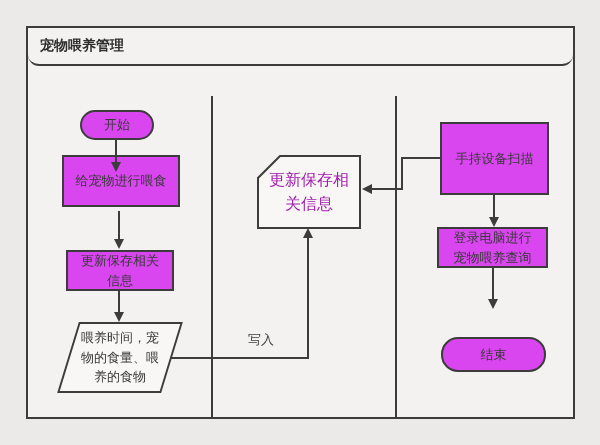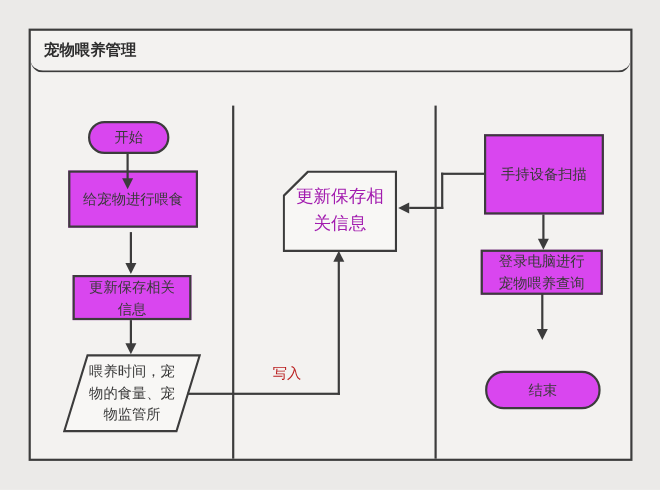--- a/index.html
+++ b/index.html
@@ -71,21 +71,21 @@
     text-align: center; font-size: 16px; line-height: 1.5; color: #a21caf;
   }
 
   
   .seg { position: absolute; background: #3c3c3c; }
   .head { position: absolute; width: 0; height: 0; }
   .head.down  { border-left: 5px solid transparent; border-right: 5px solid transparent; border-top: 10px solid #3c3c3c; }
   .head.up    { border-left: 5px solid transparent; border-right: 5px solid transparent; border-bottom: 10px solid #3c3c3c; }
   .head.left  { border-top: 5px solid transparent; border-bottom: 5px solid transparent; border-right: 10px solid #3c3c3c; }
 
-  .edge-label { position: absolute; left: 248px; top: 331px; font-size: 13px; color: #b91c1c; }
+  .edge-label { position: absolute; left: 248px; top: 331px; font-size: 13px; color: #404040; }
 </style>
 </head>
 <body>
 
 <div id="stage">
 
   <div class="frame"></div>
 
   <div class="title-bar">
     <span>宠物喂养管理</span>
@@ -100,21 +100,21 @@
   </div>
   <div class="node n-feed">
     <span>给宠物进行喂食</span>
   </div>
   <div class="node n-input">
     <span>更新保存相关信息</span>
   </div>
   <div class="n-data-wrap">
     <div class="n-data-bg"></div>
     <div class="n-data-text n-data">
-      <span>喂养时间，宠物的食量、宠物监管所</span>
+      <span>喂养时间，宠物的食量、喂养的食物</span>
     </div>
   </div>
 
   <div class="n-update-wrap n-update">
     <svg width="104" height="74" viewBox="0 0 104 74">
       <path d="M23 1 H103 V73 H1 V23 Z" fill="#f8f7f5" stroke="#3c3c3c" stroke-width="2" stroke-linejoin="miter"></path>
     </svg>
     <div class="n-update-text">
       <span>更新保存相关信息</span>
     </div>

